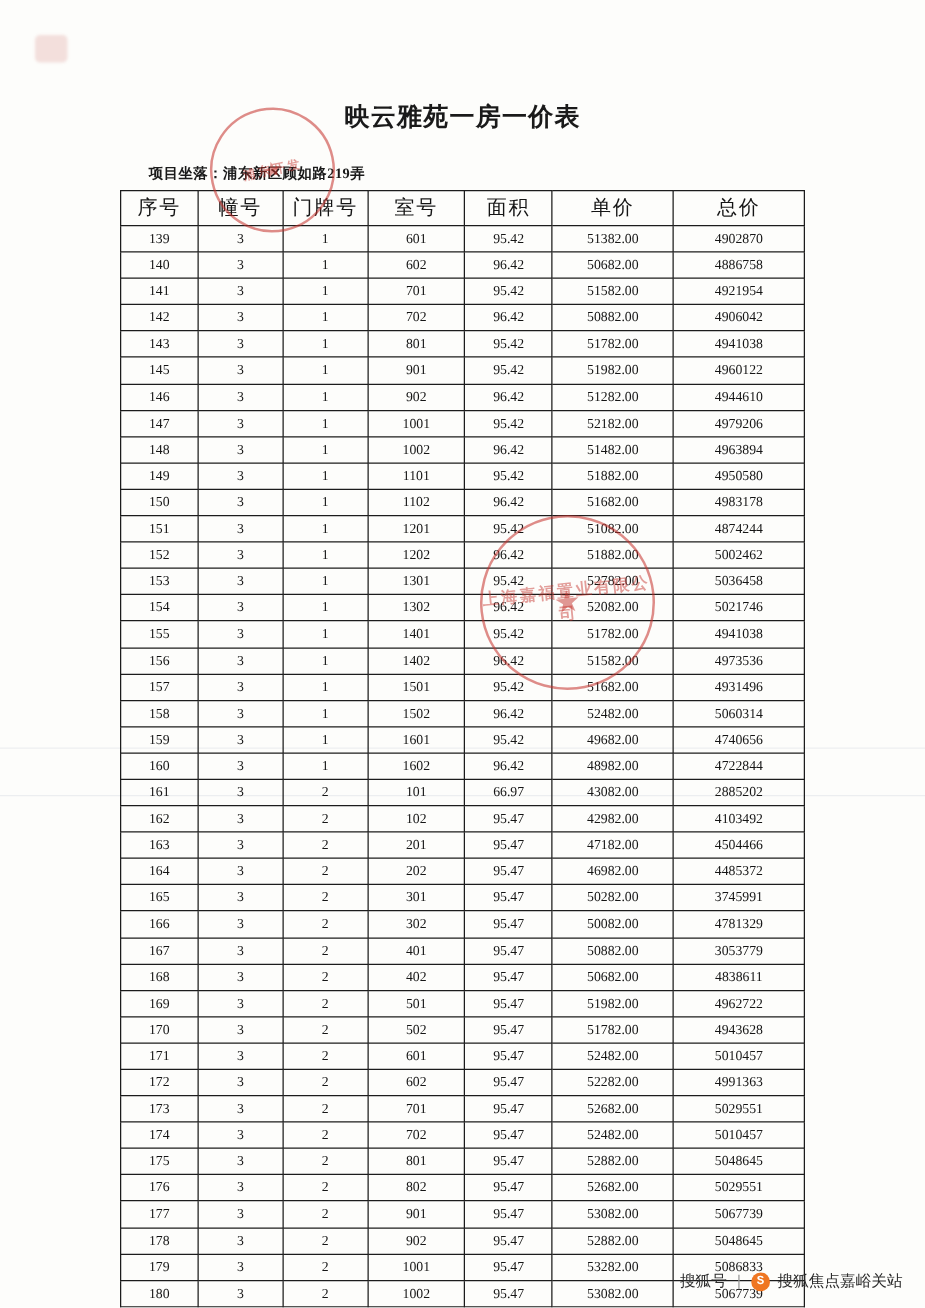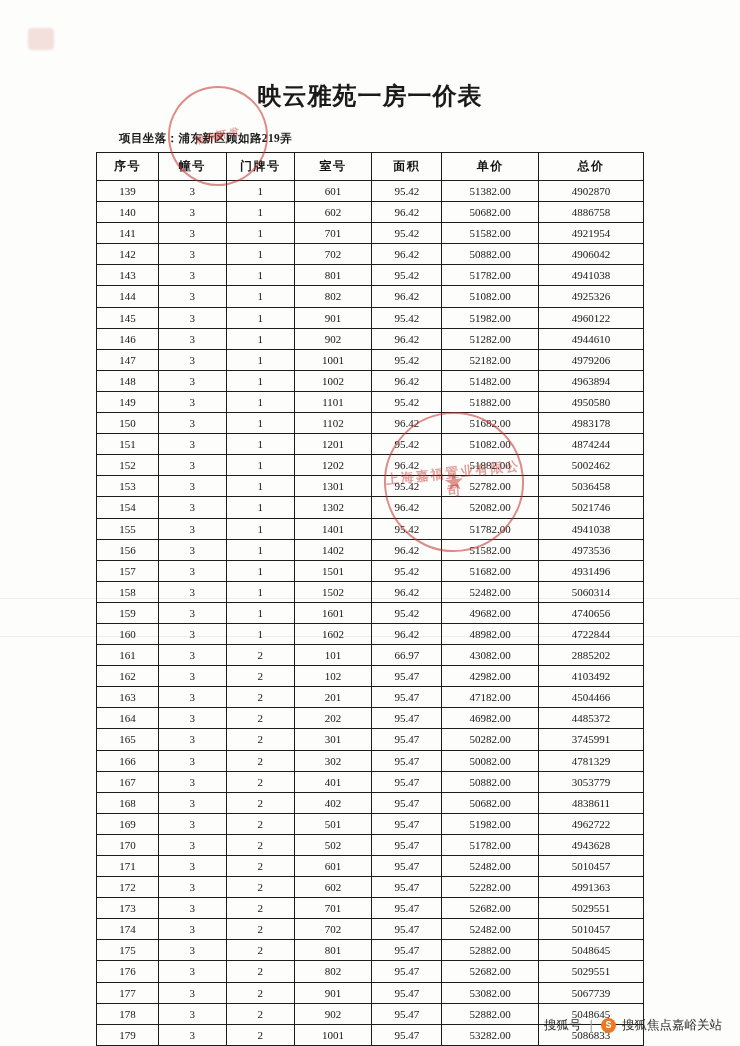--- a/index.html
+++ b/index.html
@@ -42,21 +42,21 @@
     border-radius: 4px;
     filter: blur(1.2px);
   }
 
   .doc-title {
     position: absolute;
     top: 80px;
     left: 0;
     width: 740px;
     text-align: center;
-    font-size: 24px;
+    font-size: 20px;
     font-weight: bold;
     letter-spacing: 1px;
     font-family: "Liberation Serif", "DejaVu Serif", serif;
   }
 
   .subtitle {
     position: absolute;
     top: 131px;
     left: 97px;
     font-size: 11.5px;
@@ -78,22 +78,22 @@
   table.price-table td {
     border: 1px solid #1c1c1c;
     text-align: center;
     font-family: "Liberation Serif", "DejaVu Serif", serif;
     padding: 0;
     height: 20.1px;
     line-height: 20.1px;
     color: #151515;
   }
   table.price-table th {
-    font-weight: bold;
-    font-size: 12px;
+    font-weight: normal;
+    font-size: 16px;
     height: 27px;
     line-height: 27px;
     letter-spacing: 1.5px;
   }
   col.c1 { width: 62px; }
   col.c2 { width: 68px; }
   col.c3 { width: 68px; }
   col.c4 { width: 78px; }
   col.c5 { width: 70px; }
   col.c6 { width: 97px; }
@@ -244,29 +244,20 @@
         <tr>
           <td>143</td>
           <td>3</td>
           <td>1</td>
           <td>801</td>
           <td>95.42</td>
           <td>51782.00</td>
           <td>4941038</td>
         </tr>
         <tr>
-          <td>144</td>
-          <td>3</td>
-          <td>1</td>
-          <td>802</td>
-          <td>96.42</td>
-          <td>51082.00</td>
-          <td>4925326</td>
-        </tr>
-        <tr>
           <td>145</td>
           <td>3</td>
           <td>1</td>
           <td>901</td>
           <td>95.42</td>
           <td>51982.00</td>
           <td>4960122</td>
         </tr>
         <tr>
           <td>146</td>

